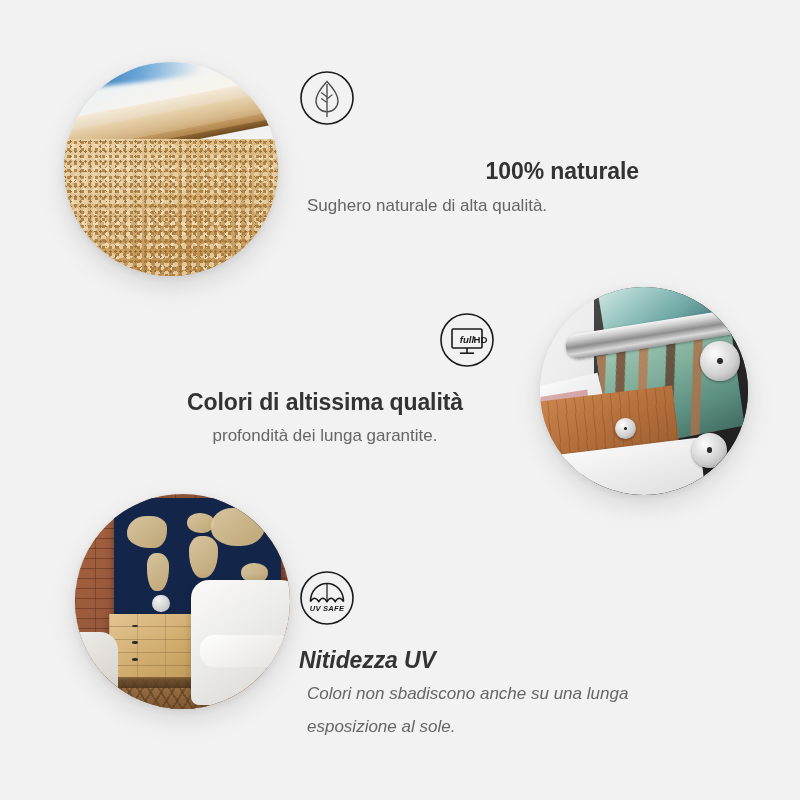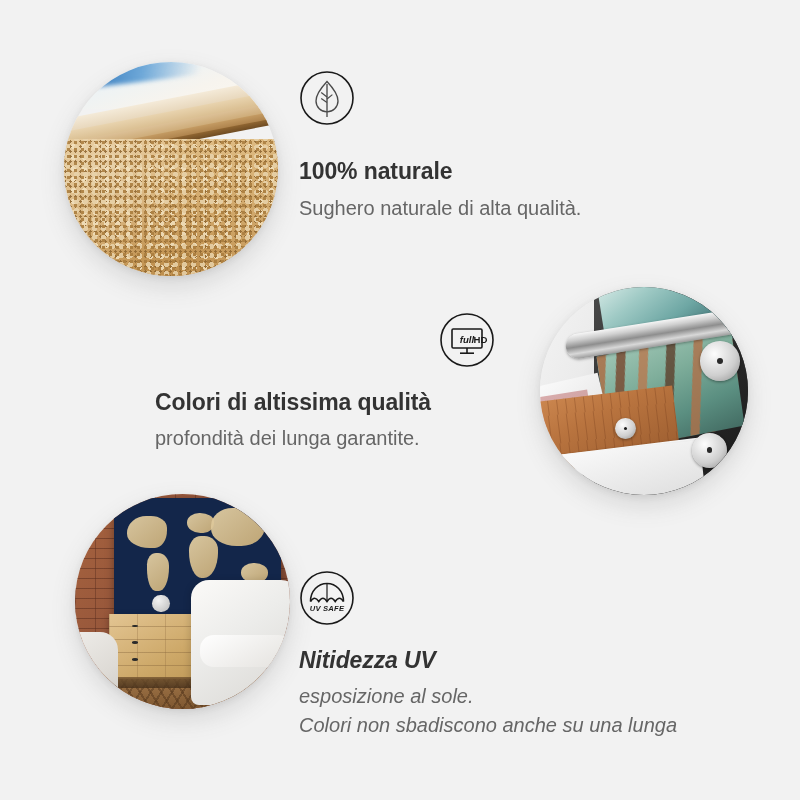--- a/index.html
+++ b/index.html
@@ -262,34 +262,34 @@
 
   .f-title {
     font-size: 23px;
     font-weight: bold;
     color: #333333;
     letter-spacing: -0.1px;
     white-space: nowrap;
     margin: 0;
   }
   .f-desc {
-    font-size: 20px;
+    font-size: 17px;
     font-weight: normal;
     color: #666666;
     line-height: 1.45;
-    margin: 0;
+    margin: 8px;
   }
 
   
   #feature-natural { left: 299px; top: 70px; width: 340px; text-align: left; }
   #feature-natural .icon-wrap { margin-bottom: 32px; }
-  #feature-natural .f-title { margin-bottom: 9px; }
-
-  
-  #feature-print { left: 155px; top: 312px; width: 340px; text-align: left; }
+  #feature-natural .f-title { margin-bottom: 9px; text-align: right; }
+
+  
+  #feature-print { left: 155px; top: 312px; width: 340px; text-align: center; }
   #feature-print .icon-wrap { margin-left: auto; margin-bottom: 21px; }
   #feature-print .f-title { margin-bottom: 8px; }
 
   
   #feature-uv { left: 299px; top: 570px; width: 380px; text-align: left; font-style: italic; }
   #feature-uv .icon-wrap { margin-bottom: 21px; }
   #feature-uv .f-title { margin-bottom: 8px; }
 </style>
 </head>
 <body>
@@ -389,17 +389,17 @@
     <span class="icon-wrap">
       <svg viewBox="0 0 56 56" width="56" height="56" aria-hidden="true">
         <circle cx="28" cy="28" r="26" fill="none" stroke="#1a1a1a" stroke-width="1.6"></circle>
         <path d="M11.5 31.5 C11.5 20.8 19.0 13.5 28 13.5 C37.0 13.5 44.5 20.8 44.5 31.5" fill="none" stroke="#1a1a1a" stroke-width="1.6"></path>
         <path d="M11.5 31.5 C14.2 27.1 17.0 27.1 19.8 31.5 C22.5 27.1 25.3 27.1 28 31.5 C30.7 27.1 33.5 27.1 36.2 31.5 C39.0 27.1 41.8 27.1 44.5 31.5" fill="none" stroke="#1a1a1a" stroke-width="1.5"></path>
         <line x1="28" y1="13.5" x2="28" y2="31.5" stroke="#1a1a1a" stroke-width="1.2"></line>
         <text x="28" y="41.2" text-anchor="middle" font-family="'Liberation Sans', sans-serif" font-size="7.6" font-weight="bold" letter-spacing="0.2" fill="#1a1a1a">UV SAFE</text>
       </svg>
     </span>
     <p class="f-title">Nitidezza UV</p>
+    <p class="f-desc">Colori non sbadiscono anche su una lunga</p>
     <p class="f-desc">esposizione al sole.</p>
-    <p class="f-desc">Colori non sbadiscono anche su una lunga</p>
   </div>
 
 </div>
 
 </body></html>

